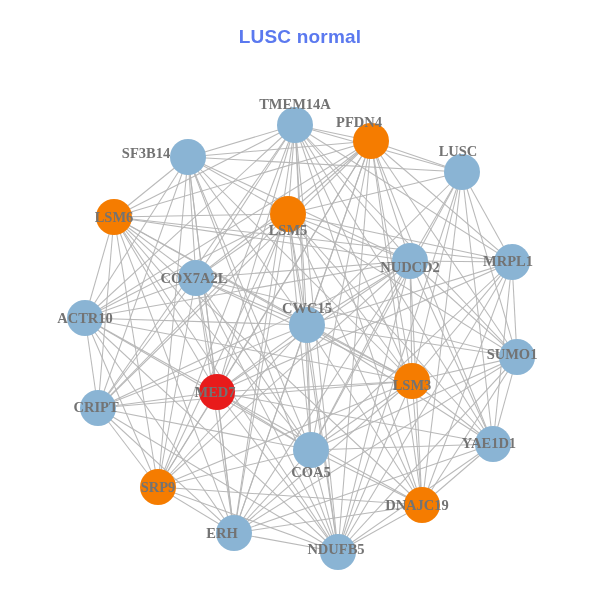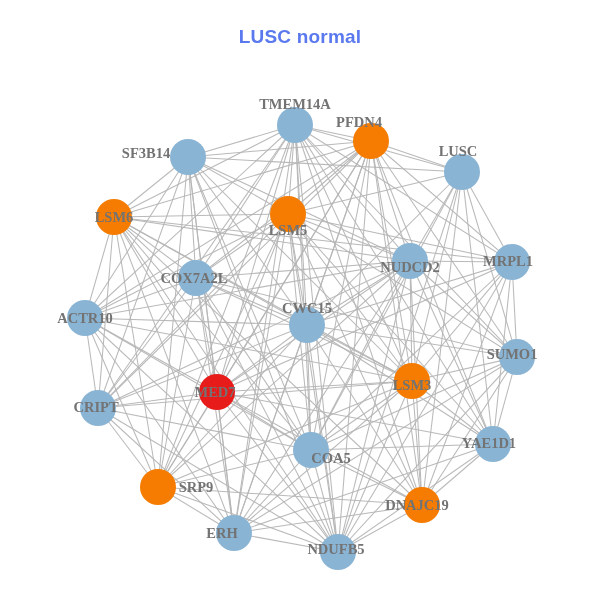--- a/index.html
+++ b/index.html
@@ -270,21 +270,21 @@
       <div class="node-label" style="left: 288px; top: 230px;">LSM5</div>
       <div class="node-label" style="left: 410px; top: 267px;">NUDCD2</div>
       <div class="node-label" style="left: 508px; top: 261px;">MRPL1</div>
       <div class="node-label" style="left: 194px; top: 278px;">COX7A2L</div>
       <div class="node-label" style="left: 85px; top: 318px;">ACTR10</div>
       <div class="node-label" style="left: 307px; top: 308px;">CWC15</div>
       <div class="node-label" style="left: 512px; top: 354px;">SUMO1</div>
       <div class="node-label" style="left: 215px; top: 392px;">MED7</div>
       <div class="node-label" style="left: 412px; top: 385px;">LSM3</div>
       <div class="node-label" style="left: 96px; top: 407px; text-align: right;">CRIPT</div>
-      <div class="node-label" style="left: 311px; top: 458px; margin-left: 20px;">COA5</div>
+      <div class="node-label" style="left: 311px; top: 472px;">COA5</div>
       <div class="node-label" style="left: 489px; top: 443px;">YAE1D1</div>
-      <div class="node-label" style="left: 158px; top: 487px; margin-left: 38px;">SRP9</div>
+      <div class="node-label" style="left: 158px; top: 487px;">SRP9</div>
       <div class="node-label" style="left: 417px; top: 505px;">DNAJC19</div>
       <div class="node-label" style="left: 222px; top: 533px;">ERH</div>
       <div class="node-label" style="left: 336px; top: 549px;">NDUFB5</div>
     </div>
 
 </div>
 
 </body></html>

